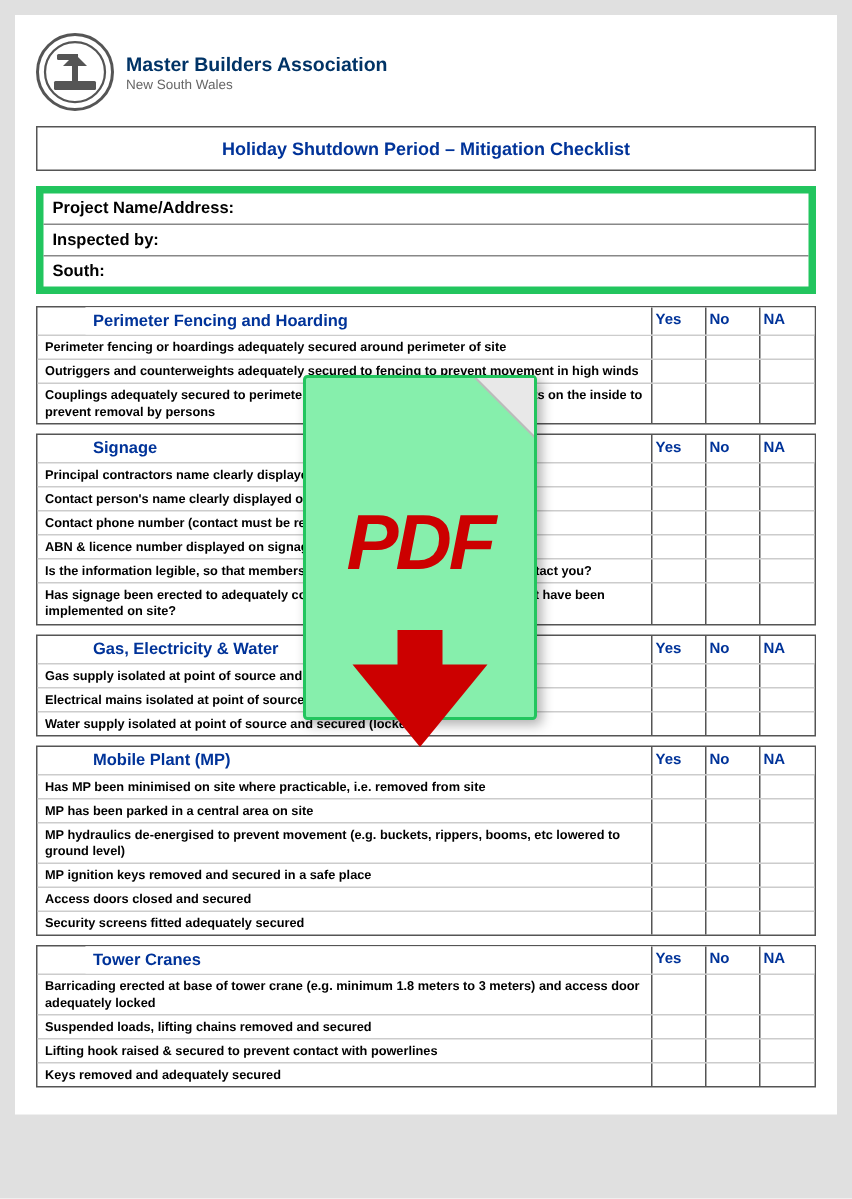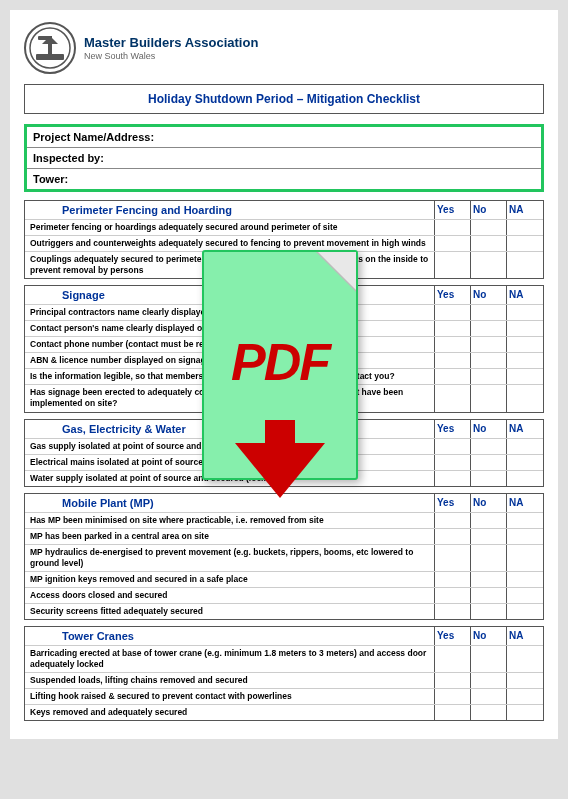--- a/index.html
+++ b/index.html
@@ -58,21 +58,21 @@
       text-align: center;
       padding: 7px 4px;
       margin-bottom: 10px;
     }
     .page-title {
       font-size: 12px;
       font-weight: bold;
       color: #003399;
     }
     .info-section {
-      border: 3px solid #22c55e;
+      border: 5px solid #22c55e;
       margin-bottom: 8px;
     }
     .info-row {
       border-bottom: 1px solid #888;
       padding: 4px 6px;
       font-size: 11px;
       font-weight: bold;
       color: #000;
       min-height: 20px;
     }
@@ -226,21 +226,21 @@
   </div>
 
   <div class="info-section">
     <div class="info-row">
       <span>Project Name/Address:</span>
     </div>
     <div class="info-row">
       <span>Inspected by:</span>
     </div>
     <div class="info-row">
-      <span>Tower:</span>
+      <span>South:</span>
     </div>
   </div>
 
   <div id="checklist-container">
       <div class="checklist-section">
         <div class="section-header">
           <div class="section-title-cell">Perimeter Fencing and Hoarding</div>
           <div class="col-header">Yes</div>
           <div class="col-header">No</div>
           <div class="col-header">NA</div>

